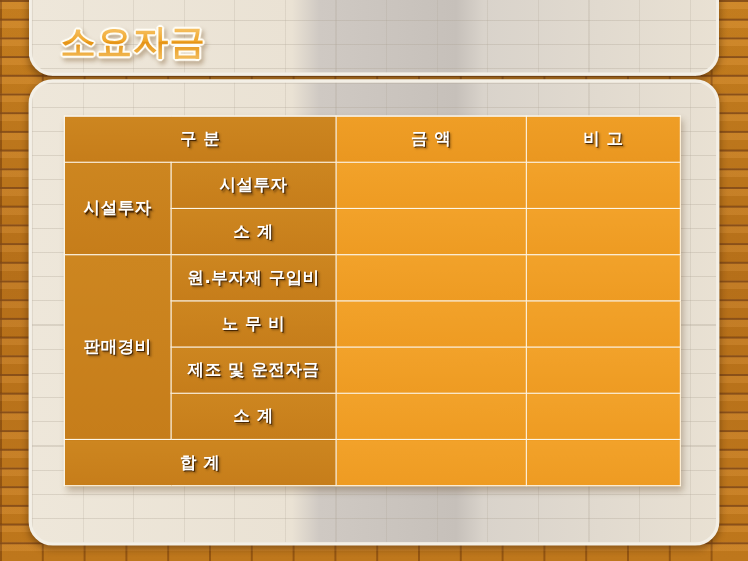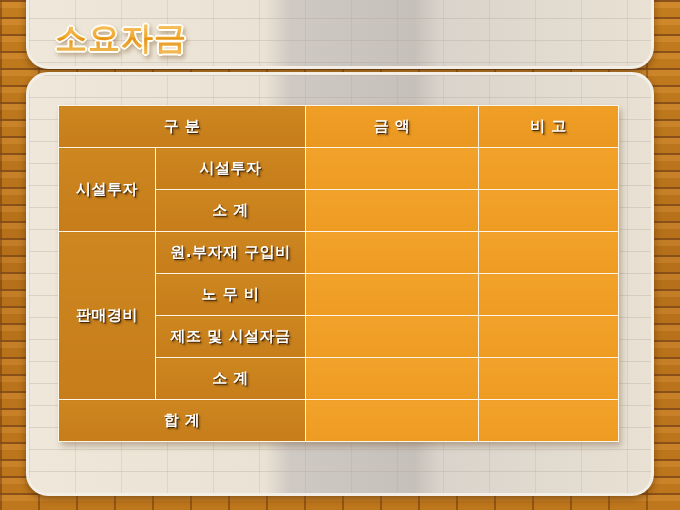--- a/index.html
+++ b/index.html
@@ -231,21 +231,21 @@
           <td class="lbl">원.부자재 구입비</td>
           <td class="val"></td>
           <td class="val"></td>
         </tr>
         <tr>
           <td class="lbl">노    무    비</td>
           <td class="val"></td>
           <td class="val"></td>
         </tr>
         <tr>
-          <td class="lbl">제조 및 시설자금</td>
+          <td class="lbl">제조 및 운전자금</td>
           <td class="val"></td>
           <td class="val"></td>
         </tr>
         <tr>
           <td class="lbl">소      계</td>
           <td class="val"></td>
           <td class="val"></td>
         </tr>
 
         <tr>

